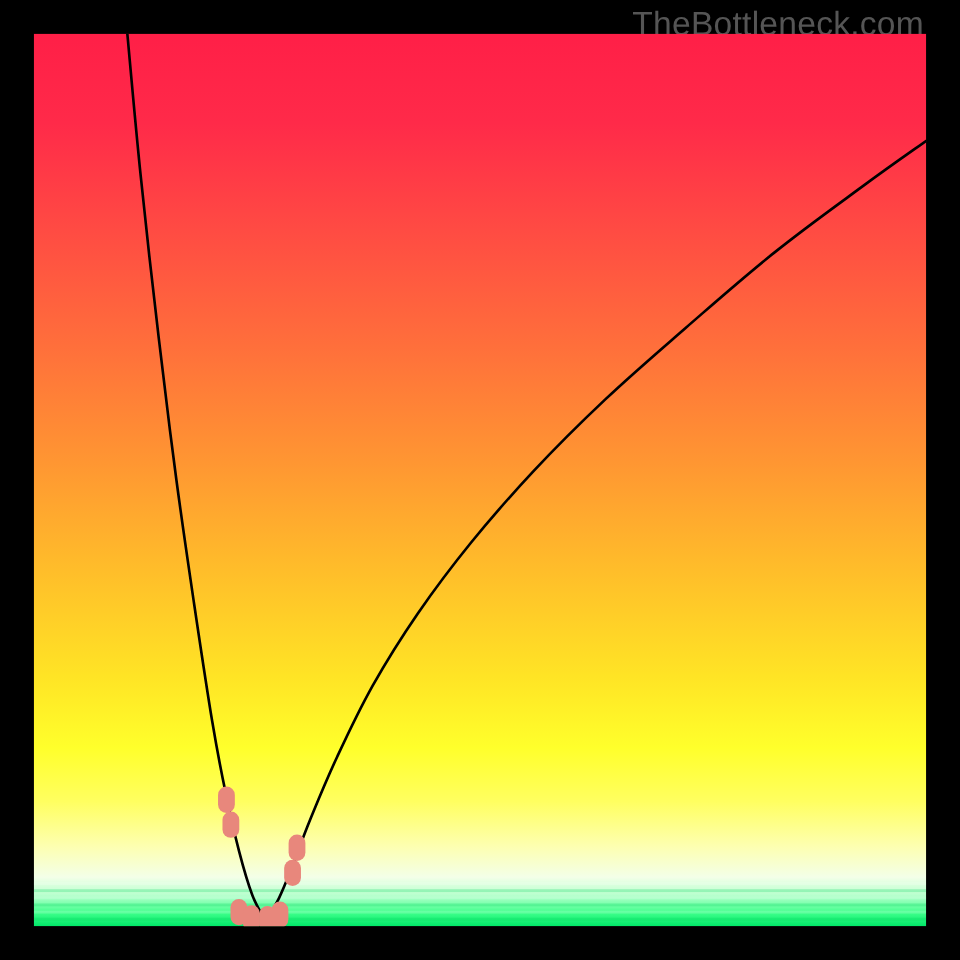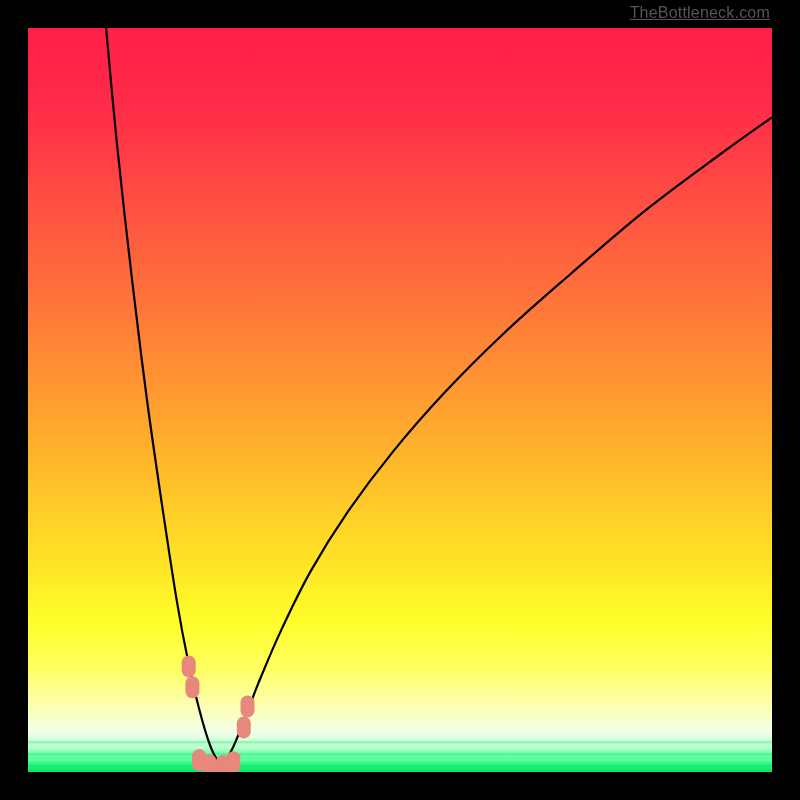--- a/index.html
+++ b/index.html
@@ -36,24 +36,23 @@
     position: absolute;
     left: 0; top: 0;
     width: 100%;
     height: 100%;
   }
   .watermark {
     position: absolute;
     top: 4px;
     right: 30px;
     color: #555;
-    font-size: 16px;
+    font-size: 28px;
     font-weight: 500;
     letter-spacing: 0.2px;
-    text-decoration: underline;
   }
 </style>
 </head>
 <body>
 
 <div class="frame">
 
   <div class="watermark">TheBottleneck.com</div>
 
   <div class="plot">

